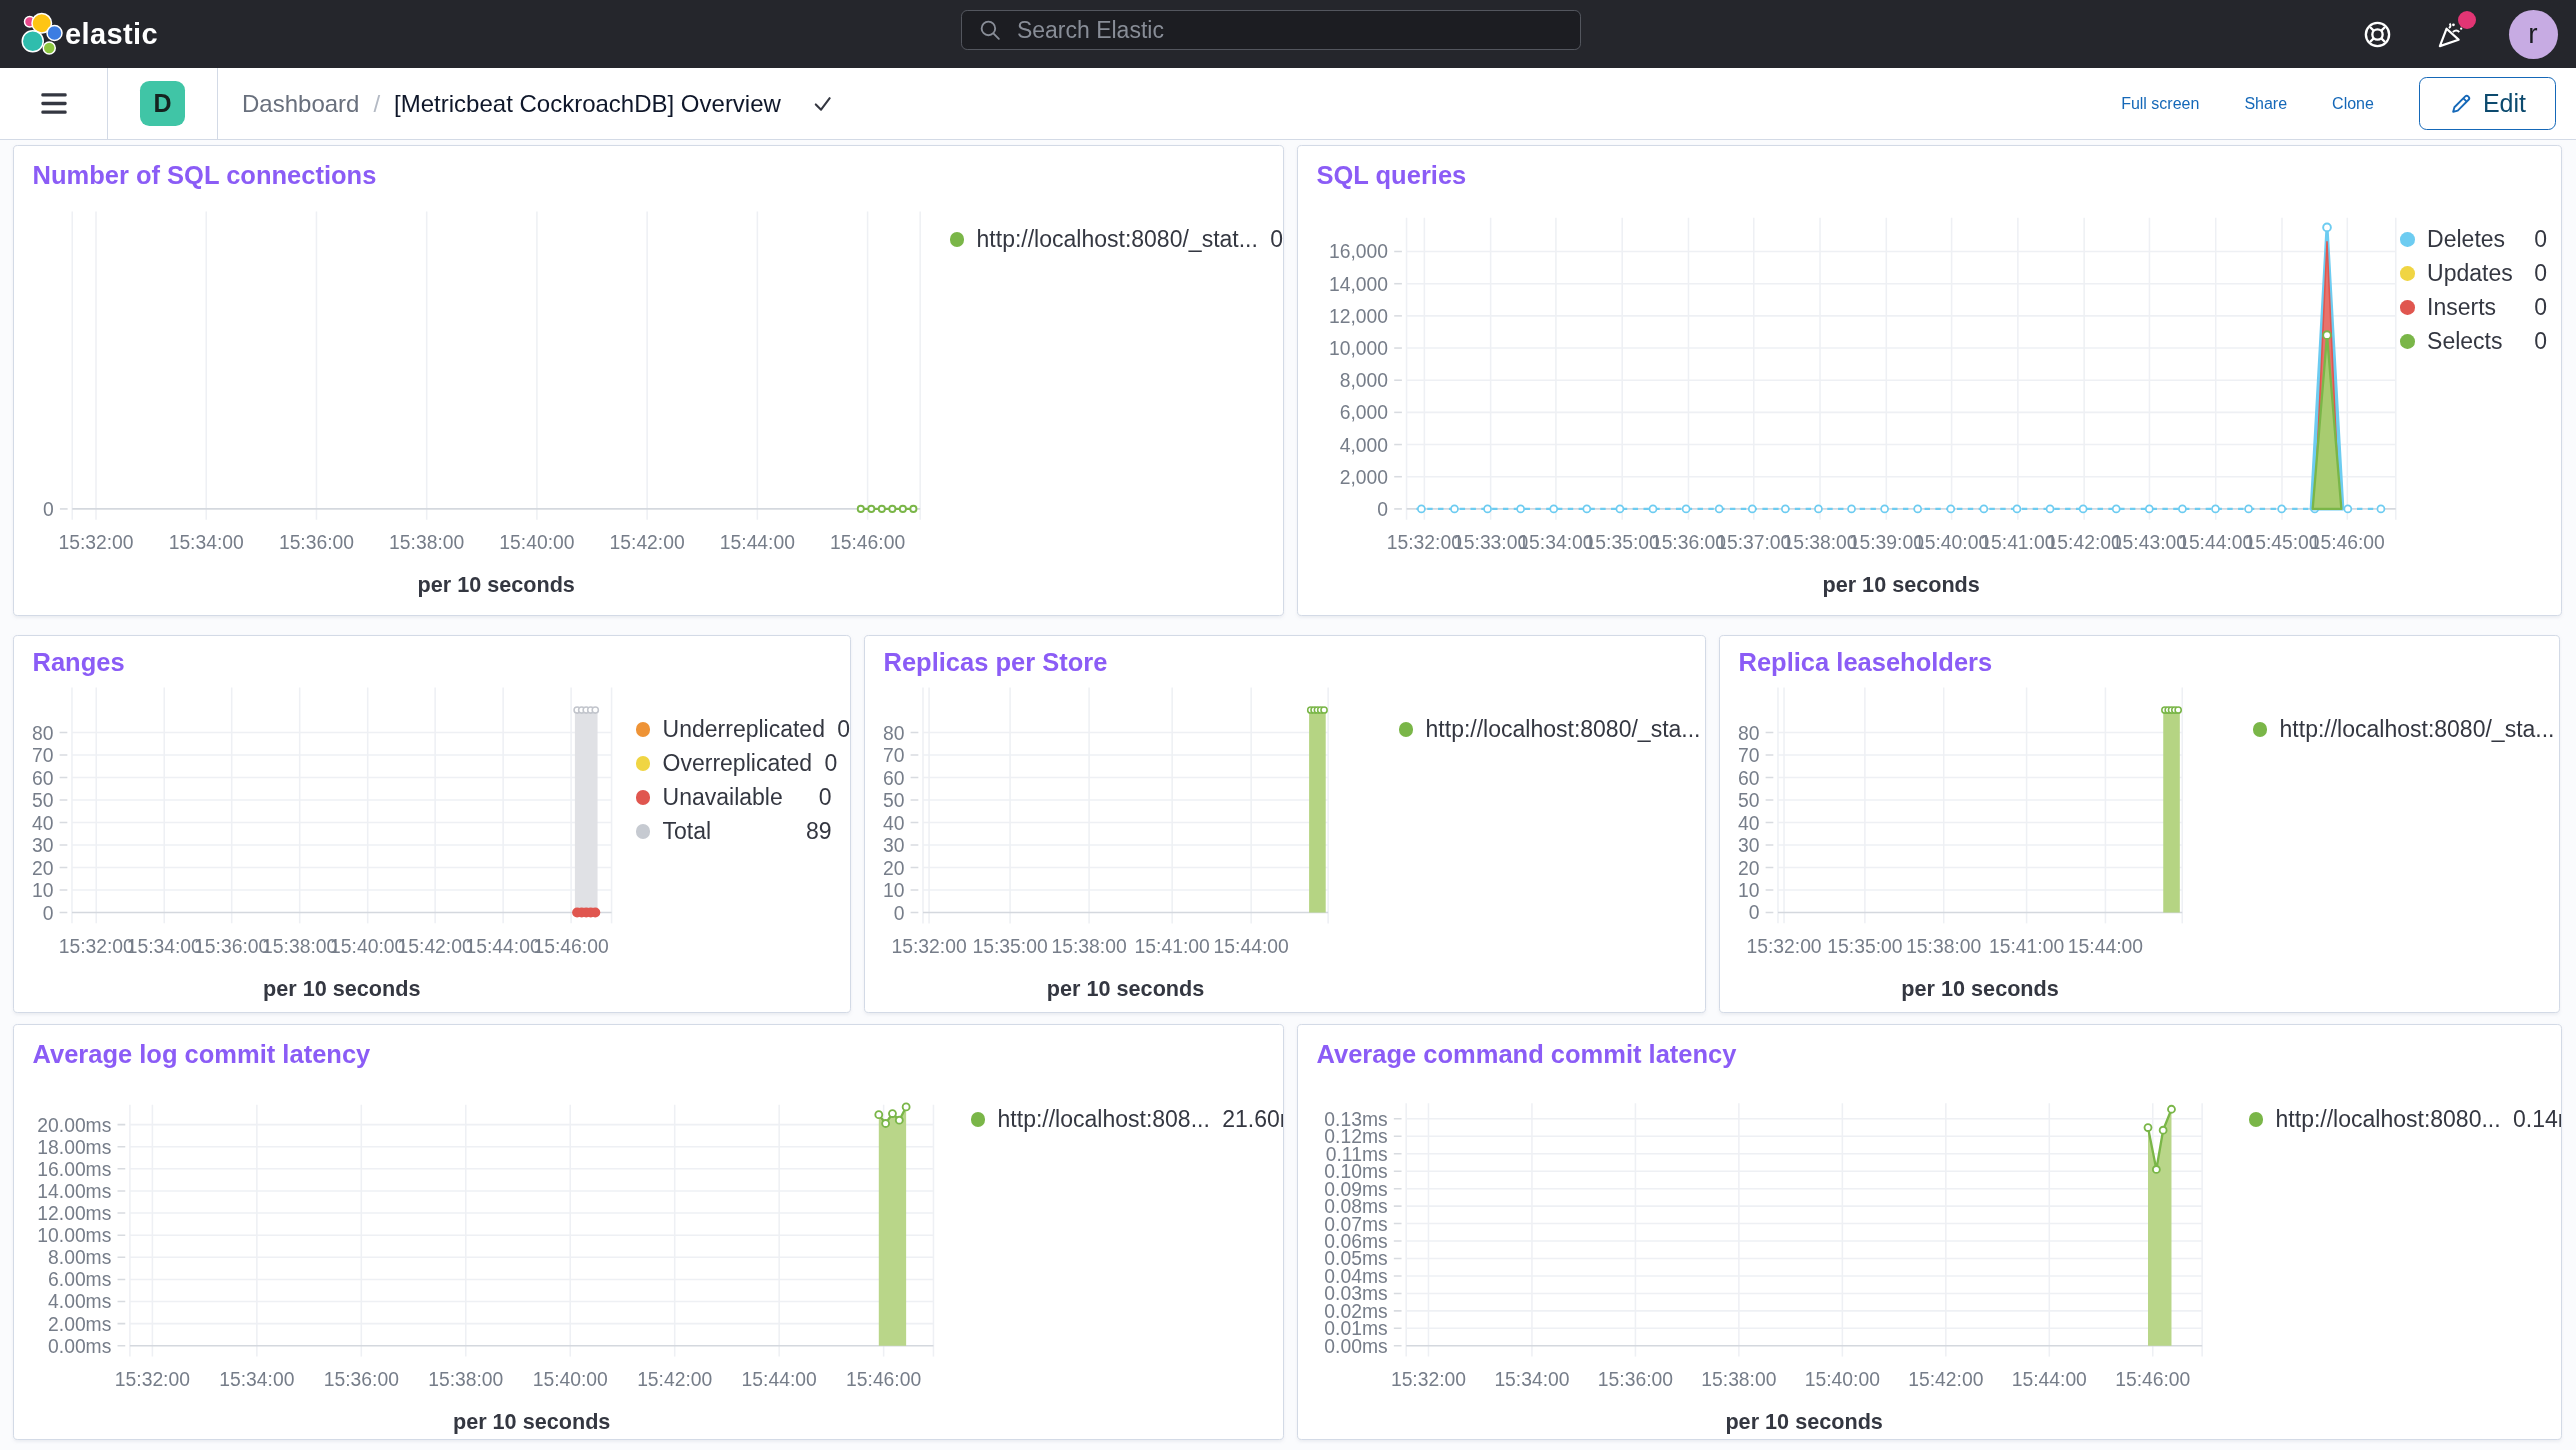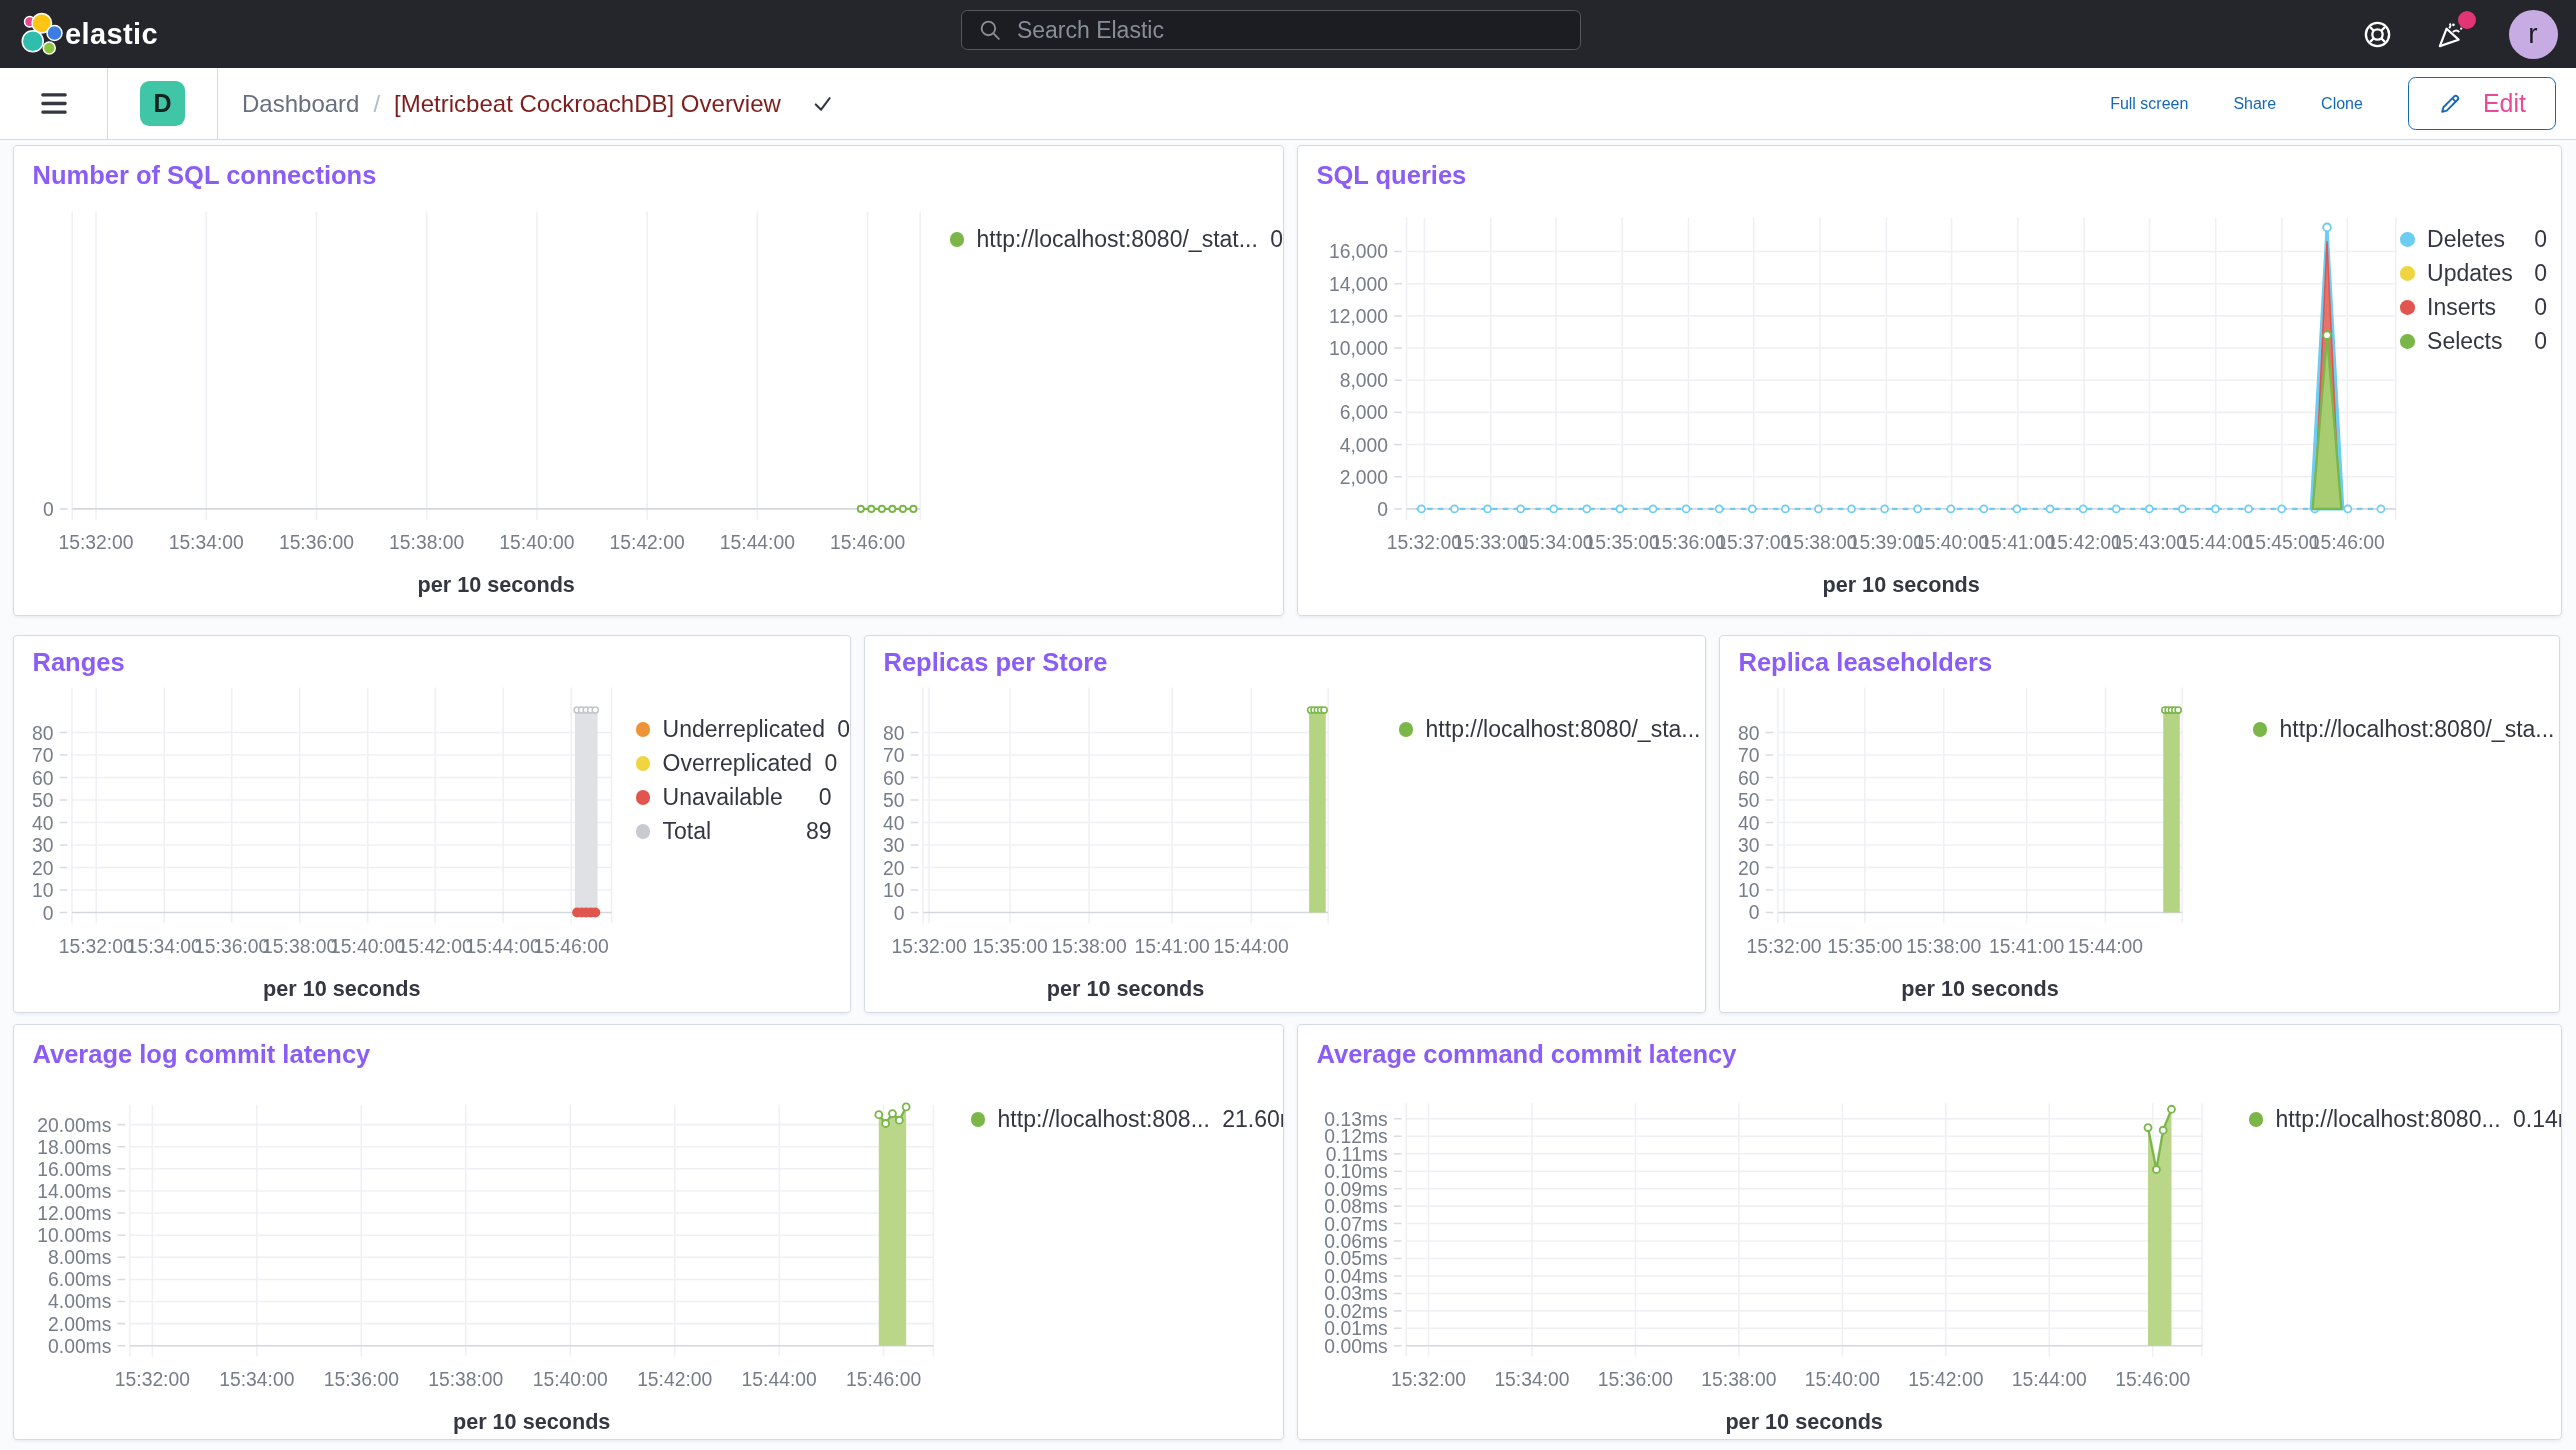--- a/index.html
+++ b/index.html
@@ -30,26 +30,26 @@
     display:flex; align-items:center; }
   .menu-btn { width:108px; height:100%; display:flex; align-items:center; justify-content:center;
     background:none; border:none; border-right:0.8px solid #d3dae6; cursor:pointer; }
   .space-btn { width:110px; height:100%; display:flex; align-items:center; justify-content:center;
     background:none; border:none; border-right:0.8px solid #d3dae6; cursor:pointer; }
   .space-badge { width:45px; height:45px; border-radius:9.3px; background:#40c5a6; color:#15231f;
     display:flex; align-items:center; justify-content:center; font-size:25px; font-weight:600; }
   .crumbs { display:flex; align-items:flex-end; margin-left:24px; gap:14px; font-size:24px; }
   .crumb-root { color:#69707d; cursor:pointer; }
   .crumb-sep { color:#b4bac4; }
-  .crumb-current { color:#7f1d1d; display:flex; align-items:center; gap:30px; cursor:pointer; }
+  .crumb-current { color:#0f172a; display:flex; align-items:center; gap:30px; cursor:pointer; }
   .crumb-actions { margin-left:auto; display:flex; align-items:center; gap:45px; padding-right:20px; }
   .nav-link { background:none; border:none; color:#1568b8; font-size:16px; cursor:pointer;
     font-family:"Liberation Sans", sans-serif; padding:0; font-weight:500; }
-  .edit-btn { display:flex; align-items:center; gap:20px; height:53px; padding:0 29px;
-    border:1.5px solid #1568b8; border-radius:7.7px; background:#fff; color:#ec4899;
+  .edit-btn { display:flex; align-items:center; gap:9px; height:53px; padding:0 29px;
+    border:1.5px solid #1568b8; border-radius:7.7px; background:#fff; color:#0c4a6e;
     font-size:25px; font-weight:500; cursor:pointer; font-family:"Liberation Sans", sans-serif; }
   
   .row { display:grid; gap:13px; margin:0 13px; }
   .row1 { grid-template-columns:1271px 1265px; margin-top:4.6px; }
   .row2 { grid-template-columns:838px 842px 841px; margin-top:19px; }
   .row3 { grid-template-columns:1271px 1265px; margin-top:11.6px; }
   .panel { position:relative; background:#fff; border:0.8px solid #d3dae6; border-radius:4.6px;
     box-shadow:0 1.5px 3.1px rgba(152,162,179,.15); overflow:hidden; }
   .row1 .panel { height:471px; }
   .row2 .panel { height:378px; }

